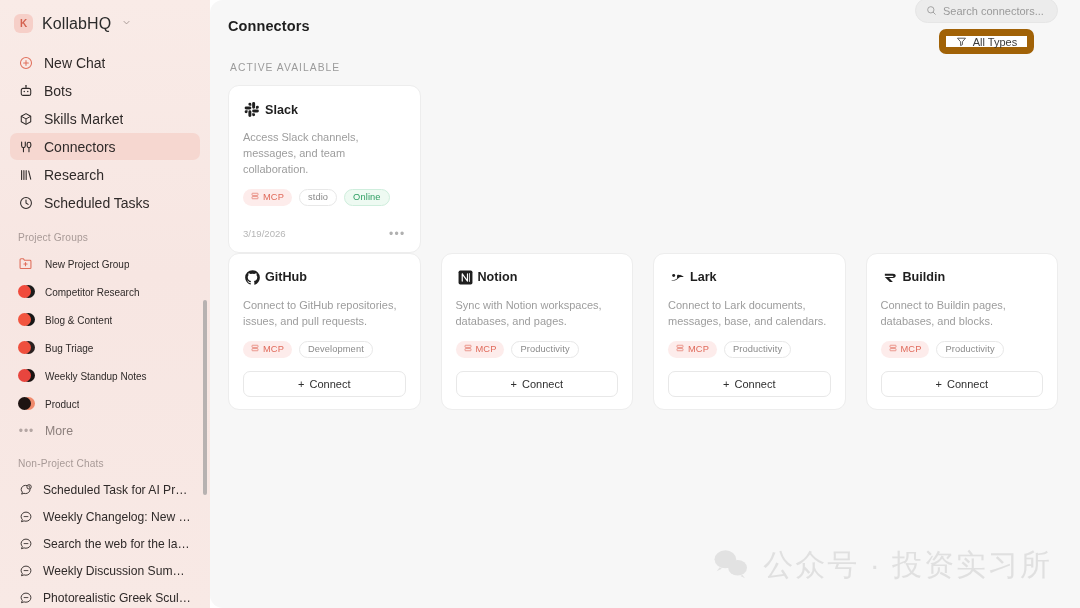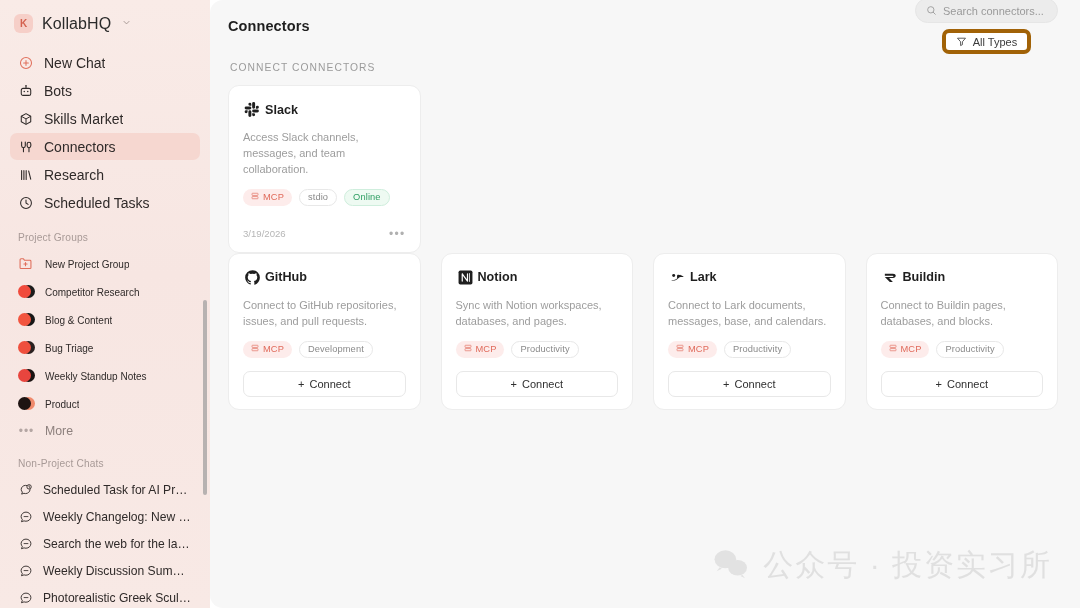--- a/index.html
+++ b/index.html
@@ -85,21 +85,21 @@
   }
   .page-title { font-size: 14.5px; font-weight: 600; color: #1f1f1f; letter-spacing: .1px; }
   .topbar-right { display: flex; align-items: center; gap: 6px; flex-direction: column; }
   .searchbox {
     width: 143px; height: 25px; background: #ececec; border-radius: 13px;
     display: flex; align-items: center; gap: 6px; padding: 0 10px;
     border: 1px solid #e6e6e6;
   }
   .searchbox .ph { font-size: 11px; color: #9a9a9a; }
   .filter-btn {
-    height: 25px; background: #ffffff; border: 4px solid #a16207; border-radius: 7px;
+    height: 25px; background: #ffffff; border: 7px solid #a16207; border-radius: 7px;
     display: flex; align-items: center; gap: 6px; padding: 0 10px; cursor: pointer;
   }
   .filter-btn .lbl { font-size: 11px; color: #3a3a3a; }
 
   .content { padding: 6px 22px 0 18px; }
   .sec-head {
     font-size: 10.3px; color: #9b9b9b; letter-spacing: 1.05px;
     font-weight: 500; margin: 4px 0 12px 2px;
   }
   .sec-head.second { margin-top: 30px; }
@@ -361,21 +361,21 @@
                 <path d="M2.2 3.2h11.6l-4.5 5.2v4.2l-2.6 1.3V8.4L2.2 3.2z" stroke="#3a3a3a" stroke-width="1.2" stroke-linejoin="round"></path>
               </svg>
           </span>
           <span class="lbl">All Types</span>
         </div>
       </div>
     </div>
 
     <div class="content">
 
-      <div class="sec-head">CONNECT CONNECTORS</div>
+      <div class="sec-head">ACTIVE AVAILABLE</div>
 
       <div class="active-grid">
         <div class="card">
           <div class="card-head">
             <span class="card-logo">
               <svg width="17" height="17" viewBox="0 0 24 24" fill="#1f1f1f">
                   <path d="M5.1 15.2a2.1 2.1 0 11-2.1-2.1h2.1v2.1zm1.1 0a2.1 2.1 0 014.2 0v5.3a2.1 2.1 0 11-4.2 0v-5.3z"></path>
                   <path d="M8.3 6.7a2.1 2.1 0 112.1-2.1v2.1H8.3zm0 1.1a2.1 2.1 0 110 4.2H3a2.1 2.1 0 010-4.2h5.3z"></path>
                   <path d="M16.8 8.9a2.1 2.1 0 112.1 2.1h-2.1V8.9zm-1.1 0a2.1 2.1 0 11-4.2 0V3.6a2.1 2.1 0 114.2 0v5.3z"></path>
                   <path d="M13.6 17.4a2.1 2.1 0 11-2.1 2.1v-2.1h2.1zm0-1.1a2.1 2.1 0 110-4.2h5.3a2.1 2.1 0 010 4.2h-5.3z"></path>

